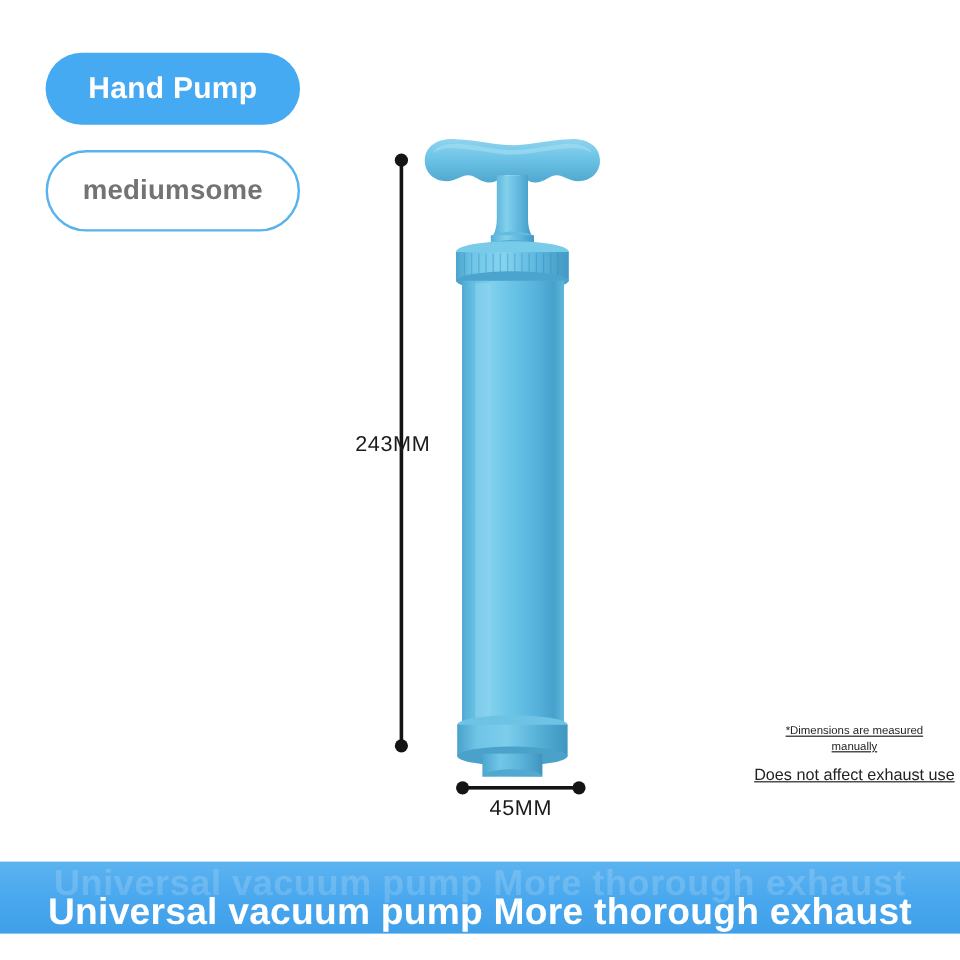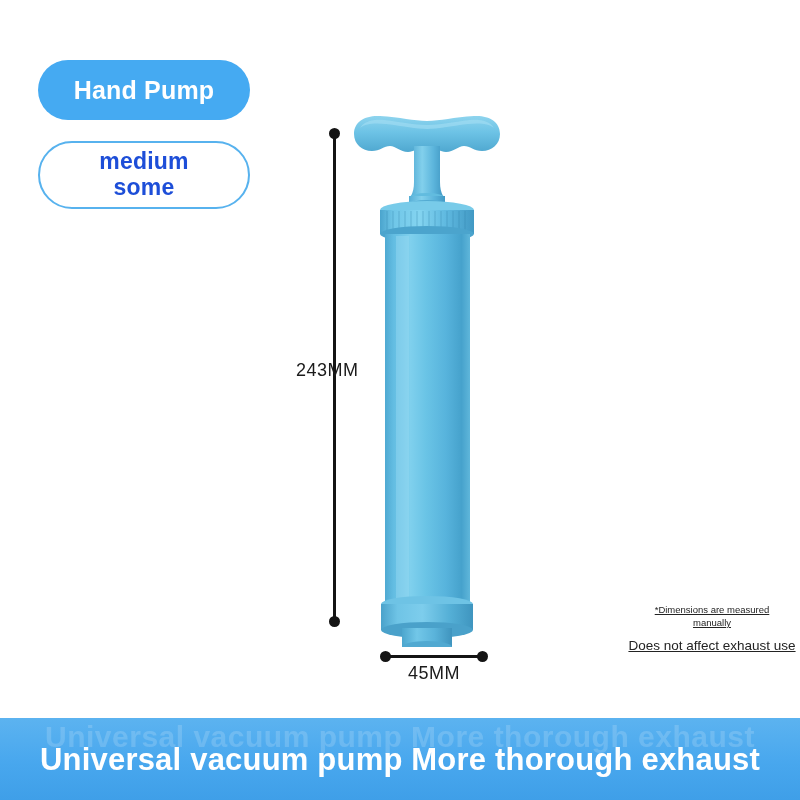--- a/index.html
+++ b/index.html
@@ -21,44 +21,42 @@
   
   .badge {
     position: absolute;
     box-sizing: border-box;
     display: flex;
     align-items: center;
     justify-content: center;
     text-align: center;
     border-radius: 999px;
     letter-spacing: 0.2px;
-    margin-top: 16px;
   }
   #badge-primary {
     left: 38px;
     top: 44px;
     width: 212px;
     height: 60px;
     background: #45aaf2;
     color: #ffffff;
     font-size: 25px;
     font-weight: 700;
   }
   #badge-secondary {
     left: 38px;
     top: 125px;
     width: 212px;
     height: 68px;
     background: #ffffff;
     border: 2.5px solid #57b2ee;
-    color: #1d4ed8;
+    color: #737373;
     font-size: 23px;
     font-weight: 600;
     line-height: 1.12;
-    flex-direction: column;
   }
   #badge-secondary .ln { display: block; }
 
   
   .dim-line-v {
     position: absolute;
     width: 3px;
     background: #141414;
   }
   .dim-line-h {
@@ -114,21 +112,21 @@
   #disclaimer .d2 { font-size: 9.5px; line-height: 1.35; margin-bottom: 3px; }
   #disclaimer .d3 { font-size: 15px; line-height: 1.45; }
   #disclaimer .d4 { font-size: 13.5px; line-height: 1.45; margin-top: 6px; }
 
   
   #banner {
     position: absolute;
     left: 0;
     top: 718px;
     width: 800px;
-    height: 82px;
+    height: 60px;
     background: linear-gradient(180deg, #5cb3f0 0%, #48a7ee 55%, #3f9fe8 100%);
     overflow: hidden;
   }
   #banner-ghost {
     position: absolute;
     left: 0;
     top: 2px;
     width: 800px;
     text-align: center;
     font-size: 30px;

